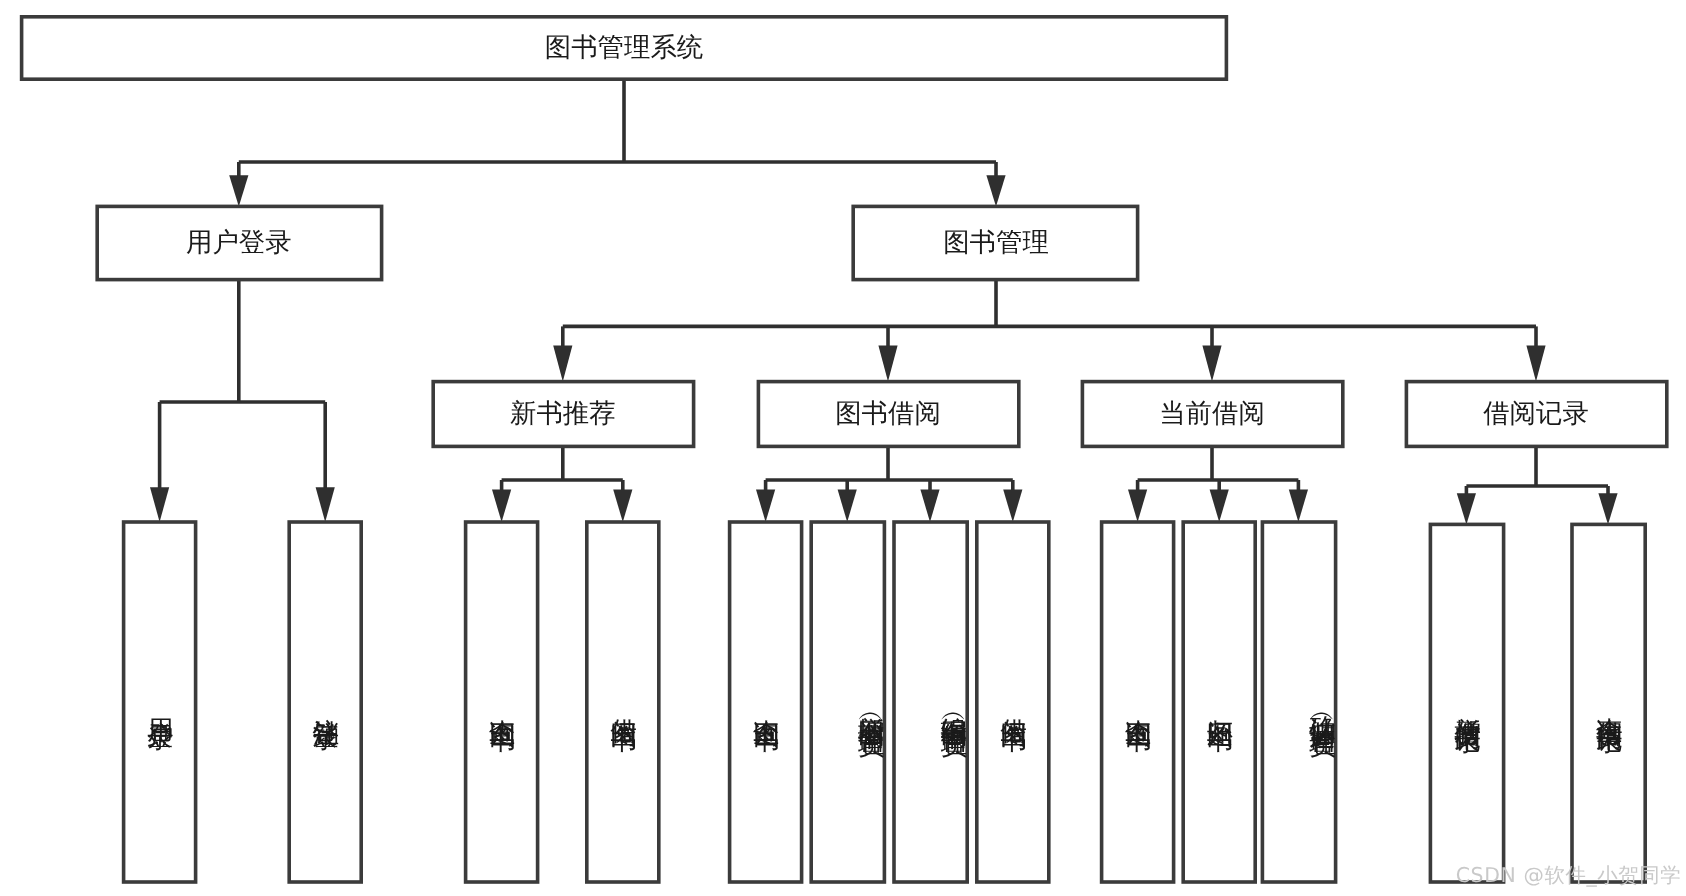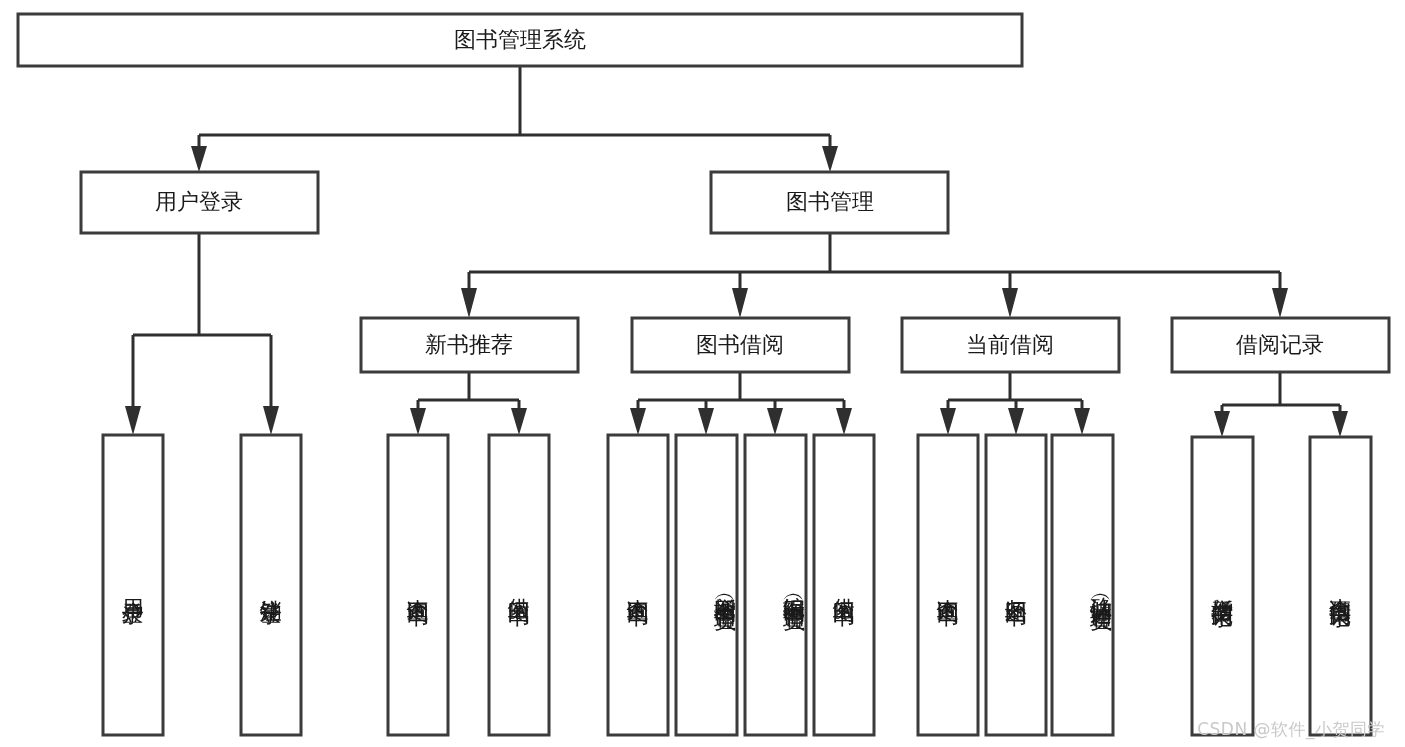--- a/index.html
+++ b/index.html
@@ -63,21 +63,21 @@
     font-size: 22px;
     line-height: 1.06;
     color: #1a1a1a;
     letter-spacing: 2px;
     white-space: nowrap;
     text-align: center;
     pointer-events: none;
   }
   .watermark {
     position: absolute;
-    right: 20px;
+    right: 4px;
     bottom: 6px;
     font-family: "DejaVu Sans", "Liberation Sans", sans-serif;
     font-size: 17px;
     color: #c9c9c9;
     letter-spacing: 0.5px;
     white-space: nowrap;
   }
 </style>
 </head>
 <body>

